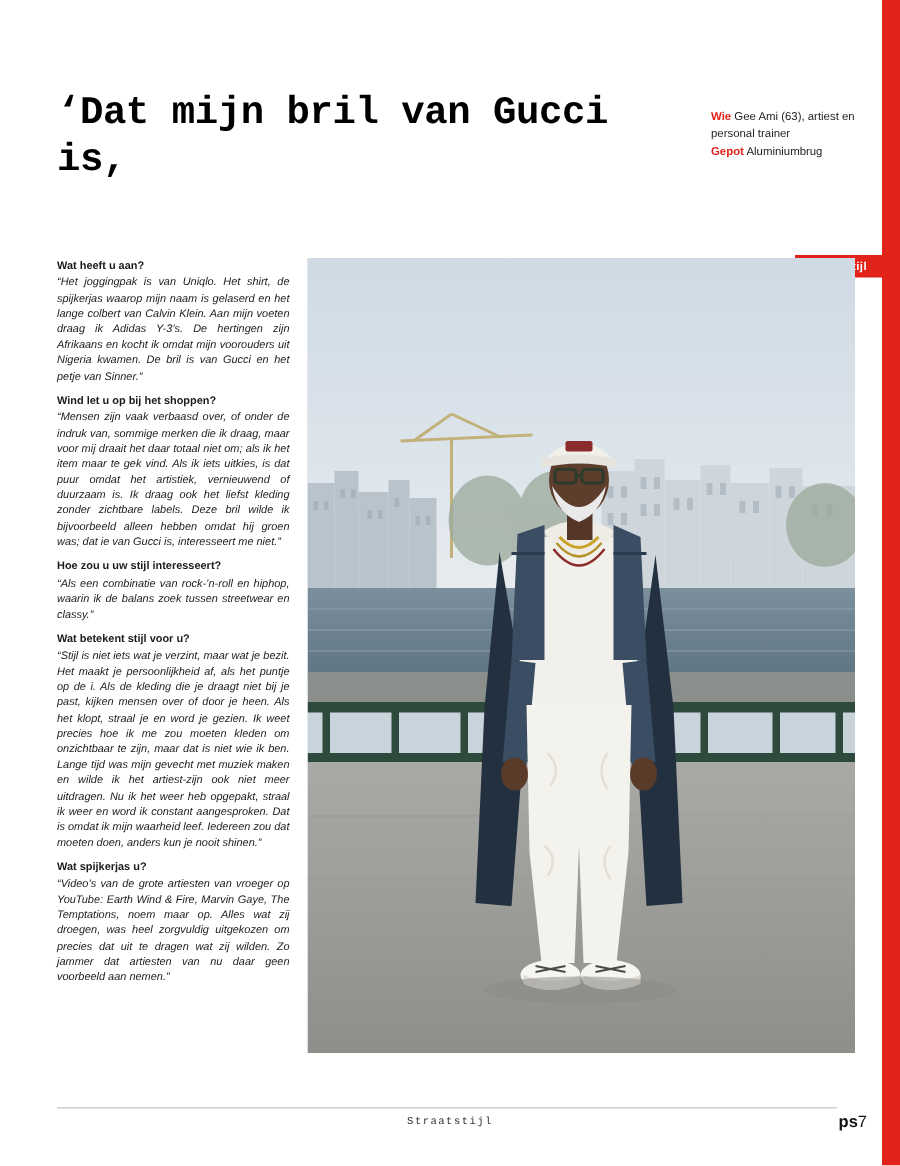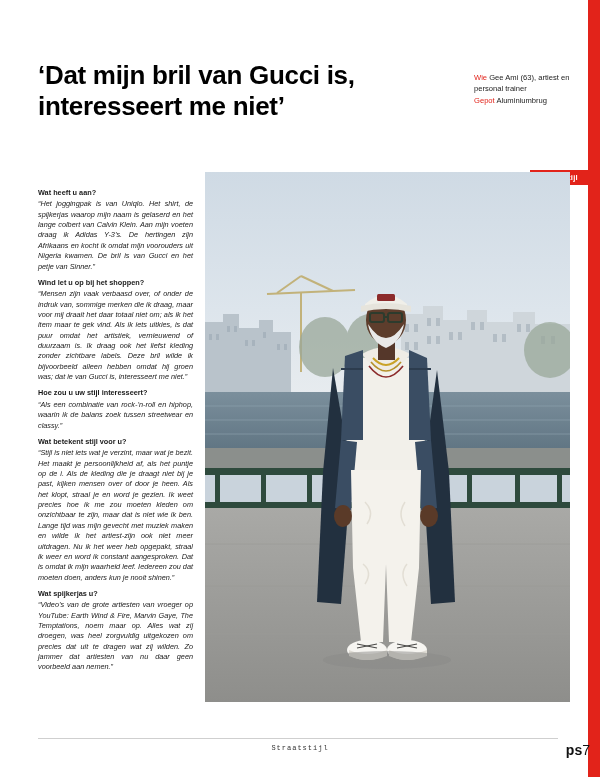--- a/index.html
+++ b/index.html
@@ -30,21 +30,21 @@
     height: 777px;
     background: #e2231a;
   }
 
   
   .headline {
     position: absolute;
     left: 38px;
     top: 60px;
     width: 420px;
-    font-family: Liberation Sans, sans-serif;
+    font-family: Liberation Mono, monospace;
     font-weight: bold;
     font-size: 26px;
     line-height: 1.18;
     letter-spacing: -0.3px;
     color: #000000;
   }
   .headline .l2 { display: block; }
 
   
   .deck {
@@ -62,21 +62,21 @@
     position: absolute;
     left: 474px;
     top: 72px;
     width: 96px;
     font-size: 7.6px;
     line-height: 1.5;
     color: #222222;
   }
   .credits .lbl {
     color: #e2231a;
-    font-weight: normal;
+    font-weight: bold;
   }
 
   
   .tag {
     position: absolute;
     right: 12px;
     top: 170px;
     background: #e2231a;
     color: #ffffff;
     font-size: 7.6px;
@@ -88,21 +88,20 @@
   
   .column {
     position: absolute;
     left: 38px;
     top: 172px;
     width: 155px;
     font-size: 7.3px;
     line-height: 1.42;
     color: #1a1a1a;
     text-align: justify;
-    margin-top: 16px;
   }
   .column .q {
     font-weight: bold;
     display: block;
     margin-top: 6px;
   }
   .column .q:first-child { margin-top: 0; }
   .column .a {
     display: block;
     margin-top: 1px;
@@ -134,41 +133,40 @@
     top: 744px;
     width: 600px;
     text-align: center;
     font-family: "Liberation Mono", monospace;
     font-size: 7px;
     letter-spacing: 1px;
     color: #333333;
   }
   .footer-right {
     position: absolute;
-    right: 10px;
+    right: 22px;
     top: 742px;
-    font-size: 14px;
+    font-size: 11px;
     font-weight: bold;
     color: #111111;
     margin-left: 30px;
   }
   .footer-right .num {
     font-weight: normal;
   }
 </style>
 </head>
 <body>
 
 <div class="page">
 
   <div class="red-bar"></div>
 
   <div class="headline">
     <span>‘Dat mijn bril van Gucci is,</span>
-    <span class="l2">interesseert me niet’</span>
   </div>
 
 
   <div class="credits">
     <span class="lbl">Wie</span>
     <span>Gee Ami (63), artiest en personal trainer</span><br>
     <span class="lbl">Gepot</span>
     <span>Aluminiumbrug</span>
   </div>
 

